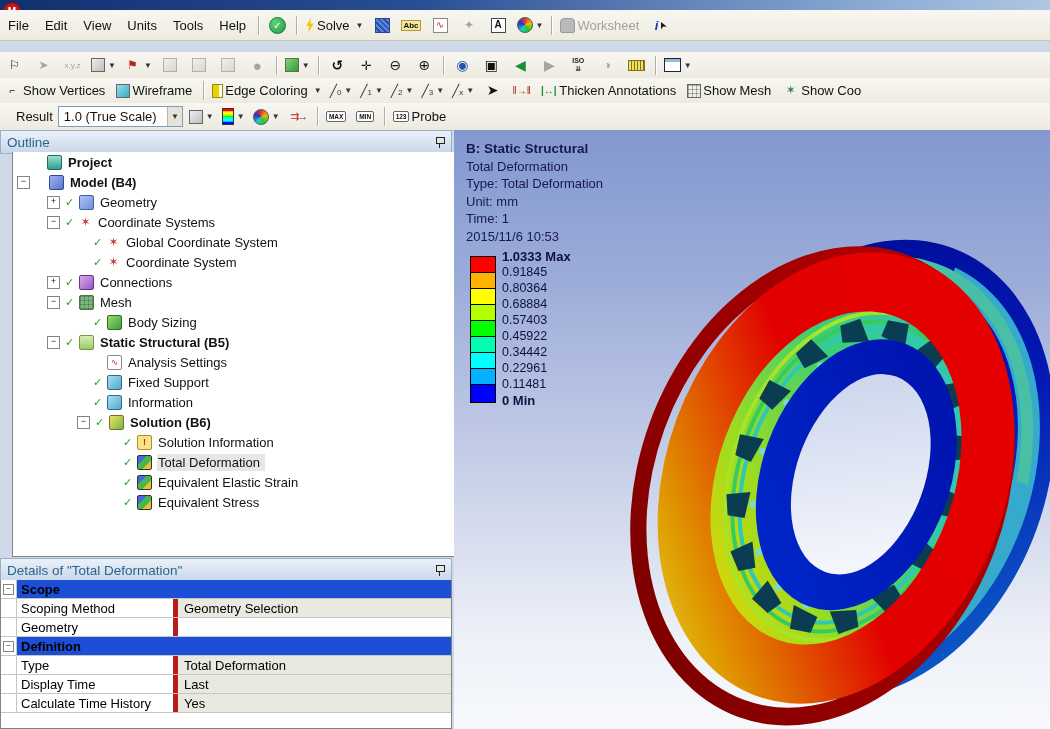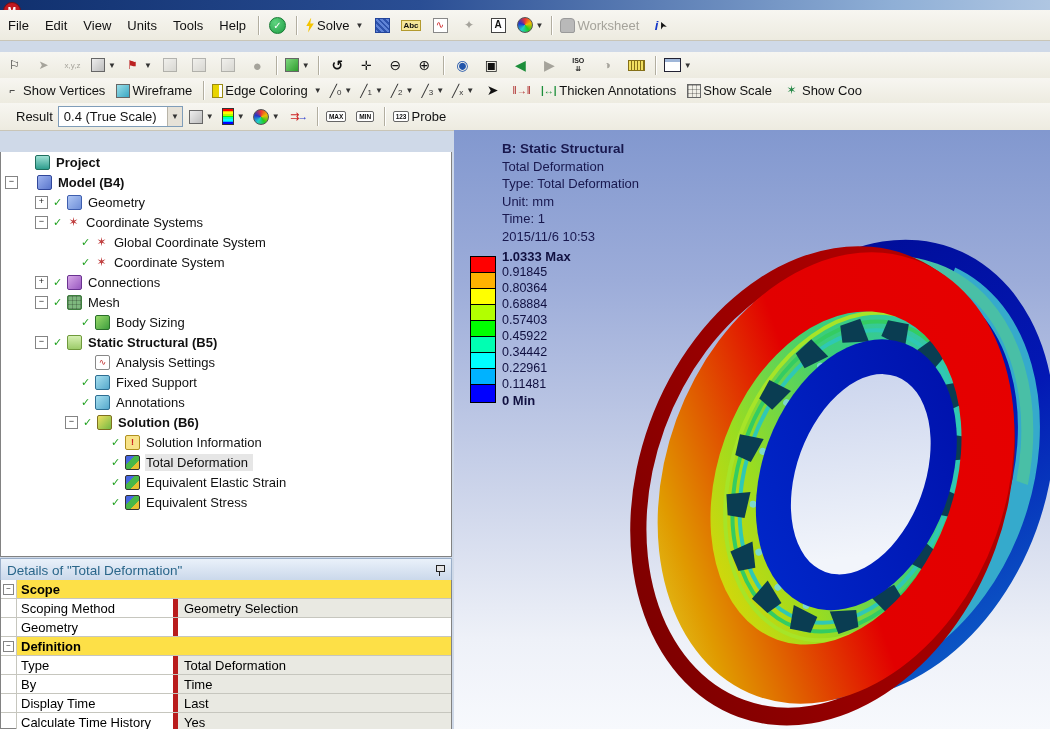--- a/index.html
+++ b/index.html
@@ -59,21 +59,21 @@
   .combo{width:118px;height:19px;background:#fff;border:1px solid #7F9DB9;display:flex;align-items:center;
     font-size:13px;padding-left:5px;margin:0 2px;}
   .combo .dd{margin-left:auto;background:#E6E2D8;height:100%;width:14px;display:flex;align-items:center;justify-content:center;border-left:1px solid #B8B4A8;}
   
   .panel-header{height:22px;background:linear-gradient(#EAF1FA,#C9D7EA);border:1px solid #9AAEC8;
     display:flex;align-items:center;font-size:13.5px;color:#2A668A;padding:0 6px;}
   .pin{position:relative;width:10px;height:13px;margin-left:auto;}
   .pin::before{content:"";position:absolute;left:1px;top:1px;width:7px;height:5px;border:1px solid #222;background:#E4E4E4;}
   .pin::after{content:"";position:absolute;left:4px;top:8px;width:1px;height:4px;background:#222;}
   #outline-panel{left:0;top:130px;width:452px;height:428px;}
-  #outline-body{position:absolute;left:0;top:22px;width:450px;height:404px;background:#fff;
+  #outline-body{position:absolute;left:12px;top:22px;width:450px;height:404px;background:#fff;
     border:1px solid #828282;border-top:0;overflow:hidden;}
   .trow{height:20px;display:flex;align-items:center;font-size:13px;color:#111;white-space:nowrap;}
   .trow .exp{width:11px;height:11px;flex:0 0 11px;border:1px solid #848484;background:#fff;
     font-size:9px;line-height:9px;text-align:center;color:#222;margin-right:5px;}
   .trow .noexp{width:16px;flex:0 0 16px;}
   .trow .chk{width:12px;flex:0 0 12px;color:#1FA01F;font-size:11px;font-weight:bold;margin-right:2px;}
   .trow .ticon{margin-right:5px;position:relative;flex:0 0 13px;}
   .trow .lbl{padding:1px 5px 1px 1px;}
   .trow .lbl.sel{background:#E6E6E6;}
   .bold{font-weight:bold;}
@@ -92,25 +92,25 @@
   .ti-info{background:#F8E388;border-color:#B09020;color:#C22;font-weight:bold;font-size:9px;line-height:12px;text-align:center;}
   .ti-result{background:linear-gradient(135deg,#4868E0 0 34%,#48B848 34% 67%,#E8C030 67% 100%);border-color:#333;}
   
   #details-panel{left:0;top:558px;width:452px;height:171px;}
   #details-body{position:absolute;left:0;top:22px;width:450px;height:148px;background:#fff;border:1px solid #828282;border-top:0;}
   .drow{display:flex;height:18px;border-bottom:1px solid #C6C6BE;font-size:13px;align-items:stretch;}
   .dgut{width:15px;flex:0 0 15px;border-right:1px solid #C6C6BE;display:flex;align-items:center;justify-content:center;}
   .dgut .exp2{width:9px;height:9px;border:1px solid #848484;font-size:8px;line-height:7px;text-align:center;color:#333;background:#fff;}
   .dlab{width:152px;flex:0 0 152px;border-right:5px solid #b91c1c;display:flex;align-items:center;padding-left:4px;background:#fff;}
   .dval{flex:1;display:flex;align-items:center;padding-left:6px;background:#E9E9E2;}
-  .dsec{flex:1;display:flex;align-items:center;padding-left:4px;font-weight:bold;background:#fde047;}
+  .dsec{flex:1;display:flex;align-items:center;padding-left:4px;font-weight:bold;background:#1d4ed8;}
   
   #viewport{left:454px;top:130px;width:596px;height:599px;}
   #vp-svg{position:absolute;left:0;top:0;}
-  #vp-annot{position:absolute;left:12px;top:10px;color:#18184E;font-size:13px;line-height:17.5px;margin-left:36px;}
+  #vp-annot{position:absolute;left:12px;top:10px;color:#18184E;font-size:13px;line-height:17.5px;}
   #vp-annot .t{font-weight:bold;font-size:13.5px;}
   #legend{position:absolute;left:16px;top:126px;}
   .lgbox{position:absolute;width:24px;height:17px;border:1px solid #000;}
   .lglab{position:absolute;left:32px;font-size:12.5px;color:#101040;white-space:nowrap;}
   .lglab.bold{font-size:13px;}
 </style>
 </head>
 <body>
 
 <div id="titlebar" class="abs">
@@ -281,32 +281,32 @@
     </span>
   <span class="tbtn">
       <span class="ic" style="font-size:10px;color:#A22">‖→‖</span>
     </span>
   <span class="tbtn">
     <span class="ic grn" style="font-size:10px">|↔|</span>
     <span class="tlabel">Thicken Annotations</span>
   </span>
   <span class="tbtn">
     <span class="cube" style="background-image:linear-gradient(#0004 1px,transparent 1px),linear-gradient(90deg,#0004 1px,transparent 1px);background-size:4px 4px"></span>
-    <span class="tlabel">Show Scale</span>
+    <span class="tlabel">Show Mesh</span>
   </span>
   <span class="tbtn">
     <span class="ic" style="color:#2A8A4A">✶</span>
     <span class="tlabel">Show Coo</span>
   </span>
 </div>
 
 <div id="row4" class="bar abs">
   <span class="tlabel" style="margin-left:16px">Result</span>
   <span class="combo">
-    <span>0.4 (True Scale)</span>
+    <span>1.0 (True Scale)</span>
     <span class="dd">▼</span>
   </span>
   <span class="tbtn">
       <span class="cube"></span>
       <span class="dd">▼</span>
     </span>
   <span class="tbtn">
       <span class="legend-ic"></span>
       <span class="dd">▼</span>
     </span>
@@ -325,20 +325,24 @@
       <span class="pill">MIN</span>
     </span>
   <span class="sep"></span>
   <span class="tbtn">
     <span class="pill">123</span>
     <span class="tlabel">Probe</span>
   </span>
 </div>
 
 <div id="outline-panel" class="abs">
+  <div class="panel-header">
+    <span>Outline</span>
+    <span class="pin"></span>
+  </div>
   <div id="outline-body">
       <div class="trow" style="padding-left: 4px;">
         <span class="noexp"></span>
         <span class="chk"></span>
         <span class="ticon chip ti-project"></span>
         <span class="lbl bold">Project</span>
       </div>
       <div class="trow" style="padding-left: 4px;">
         <span class="exp">−</span>
         <span class="chk"></span>
@@ -402,21 +406,21 @@
       <div class="trow" style="padding-left: 64px;">
         <span class="noexp"></span>
         <span class="chk">✓</span>
         <span class="ticon chip ti-support"></span>
         <span class="lbl">Fixed Support</span>
       </div>
       <div class="trow" style="padding-left: 64px;">
         <span class="noexp"></span>
         <span class="chk">✓</span>
         <span class="ticon chip ti-support"></span>
-        <span class="lbl">Annotations</span>
+        <span class="lbl">Information</span>
       </div>
       <div class="trow" style="padding-left: 64px;">
         <span class="exp">−</span>
         <span class="chk">✓</span>
         <span class="ticon chip ti-solution"></span>
         <span class="lbl bold">Solution (B6)</span>
       </div>
       <div class="trow" style="padding-left: 94px;">
         <span class="noexp"></span>
         <span class="chk">✓</span>
@@ -468,25 +472,20 @@
       <div class="drow">
         <span class="dgut">
           <span class="exp2">−</span>
         </span>
         <span class="dsec">Definition</span>
       </div>
       <div class="drow">
         <span class="dgut"></span>
         <span class="dlab">Type</span>
         <span class="dval">Total Deformation</span>
-      </div>
-      <div class="drow">
-        <span class="dgut"></span>
-        <span class="dlab">By</span>
-        <span class="dval">Time</span>
       </div>
       <div class="drow">
         <span class="dgut"></span>
         <span class="dlab">Display Time</span>
         <span class="dval">Last</span>
       </div>
       <div class="drow">
         <span class="dgut"></span>
         <span class="dlab">Calculate Time History</span>
         <span class="dval">Yes</span>

